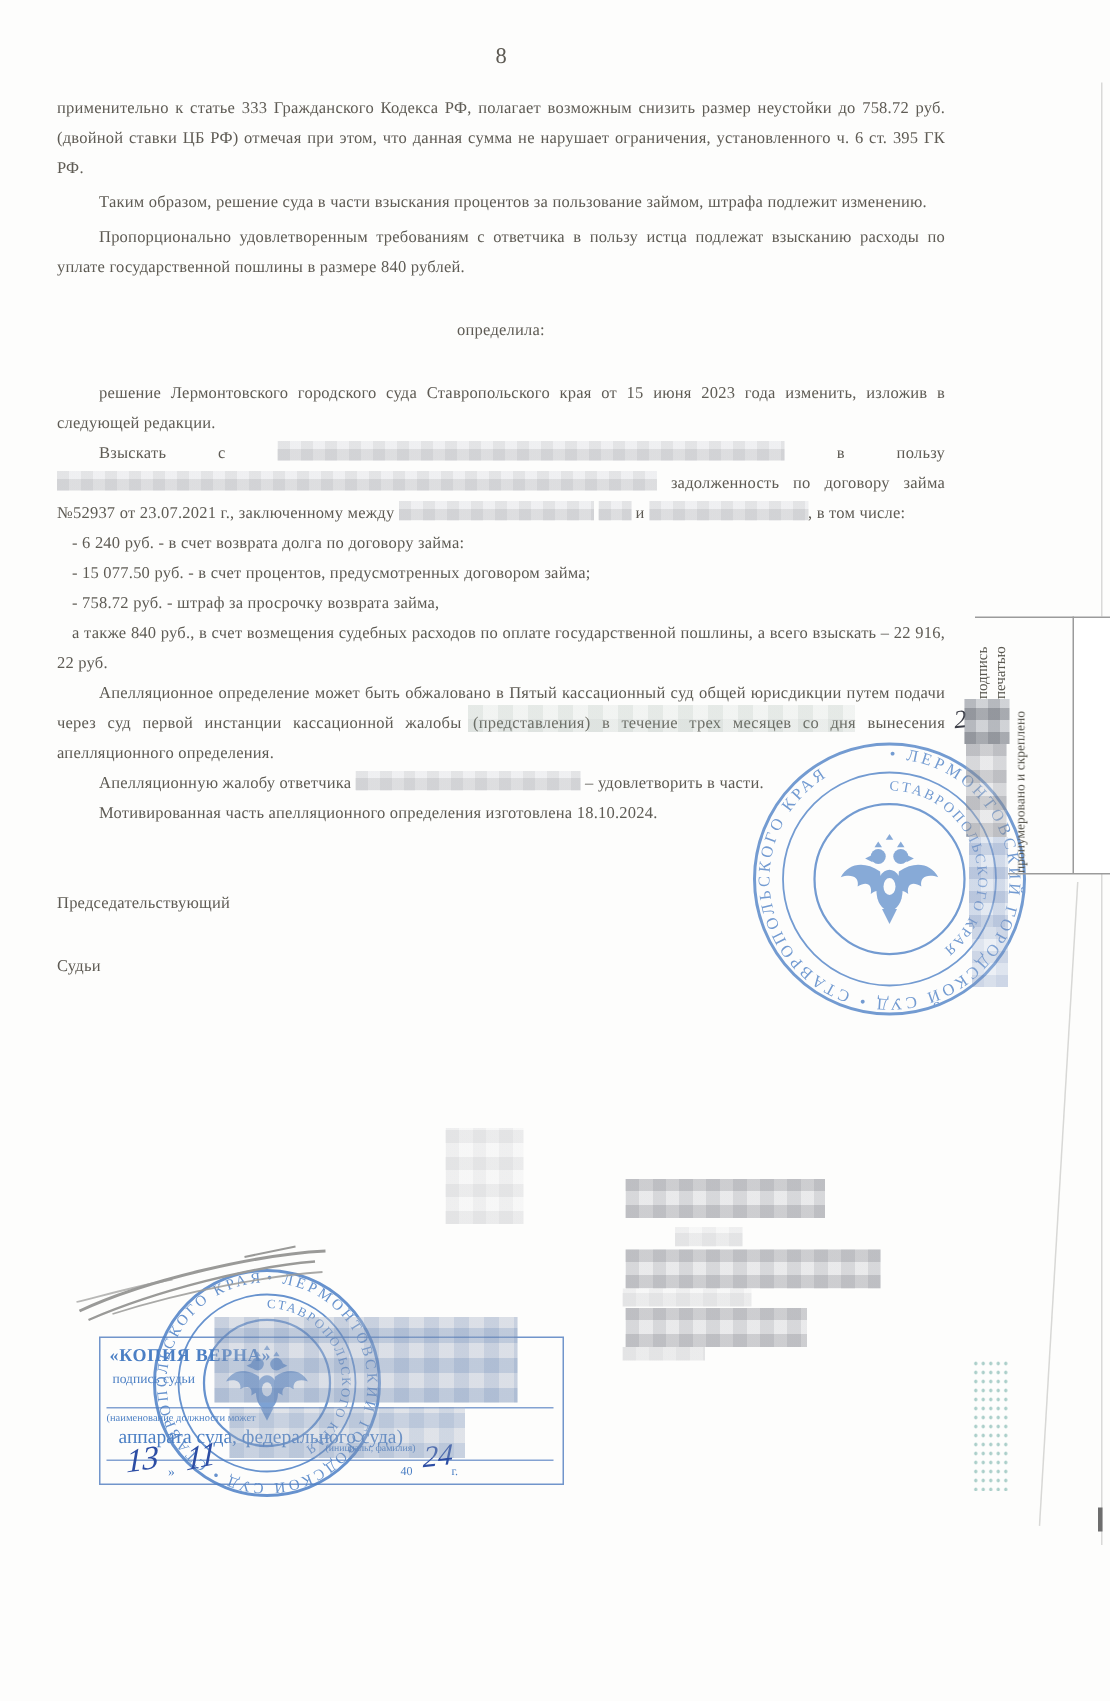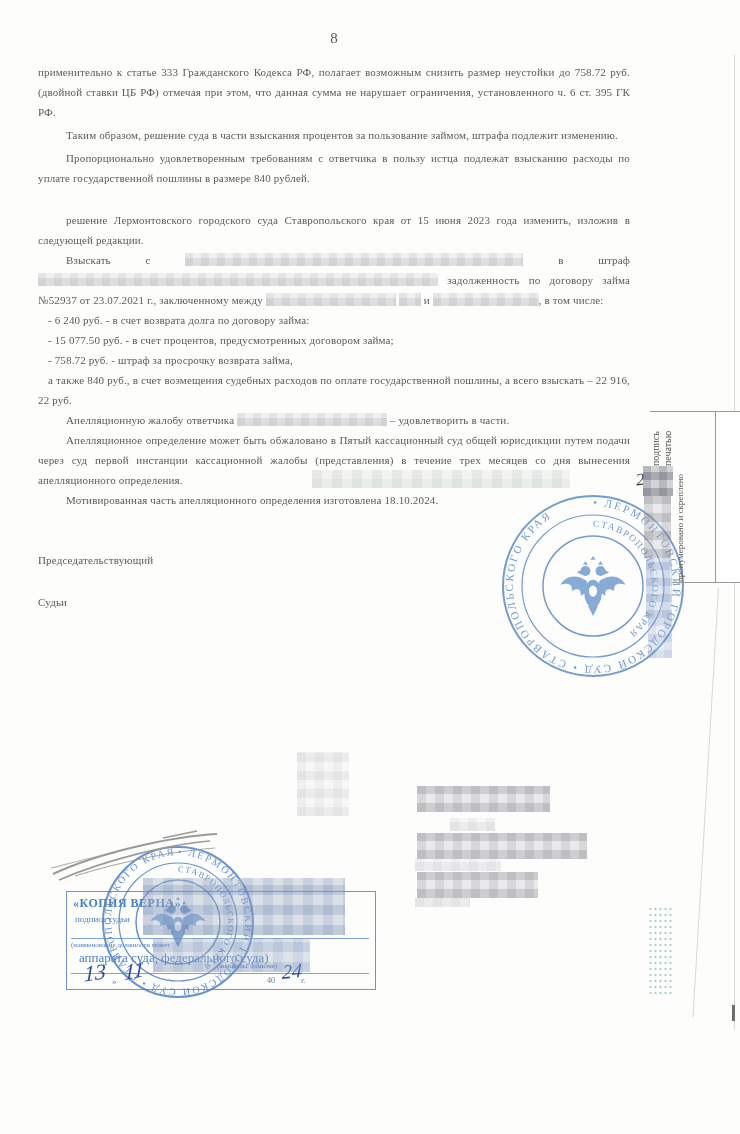--- a/index.html
+++ b/index.html
@@ -97,28 +97,29 @@
       </g>
     </defs>
   </svg>
 
   <div class="pageno">8</div>
 
   <div class="text-col">
     <p>применительно к статье 333 Гражданского Кодекса РФ, полагает возможным снизить размер неустойки до 758.72 руб. (двойной ставки ЦБ РФ) отмечая при этом, что данная сумма не нарушает ограничения, установленного ч. 6 ст. 395 ГК РФ.</p>
     <p class="ind m3">Таким образом, решение суда в части взыскания процентов за пользование займом, штрафа подлежит изменению.</p>
     <p class="ind m3">Пропорционально удовлетворенным требованиям с ответчика в пользу истца подлежат взысканию расходы по уплате государственной пошлины в размере 840 рублей.</p>
+    <p class="center gap">определила:</p>
     <p class="ind gap">решение Лермонтовского городского суда Ставропольского края от 15 июня 2023 года изменить, изложив в следующей редакции.</p>
-    <p class="ind"><span>Взыскать с</span> <span class="redact rw1"></span> <span>в штраф</span> <span class="redact rw2"></span> <span>задолженность по договору займа №52937 от 23.07.2021 г., заключенному между</span> <span class="redact rw3"></span> <span class="redact rw4a"></span> <span>и</span> <span class="redact rw4b"></span><span>, в том числе:</span></p>
+    <p class="ind"><span>Взыскать с</span> <span class="redact rw1"></span> <span>в пользу</span> <span class="redact rw2"></span> <span>задолженность по договору займа №52937 от 23.07.2021 г., заключенному между</span> <span class="redact rw3"></span> <span class="redact rw4a"></span> <span>и</span> <span class="redact rw4b"></span><span>, в том числе:</span></p>
     <p class="ind10">- 6 240 руб. - в счет возврата долга по договору займа:</p>
     <p class="ind10">- 15 077.50 руб. - в счет процентов, предусмотренных договором займа;</p>
     <p class="ind10">- 758.72 руб. - штраф за просрочку возврата займа,</p>
     <p class="ind10">а также 840 руб., в счет возмещения судебных расходов по оплате государственной пошлины, а всего взыскать – 22 916, 22 руб.</p>
+    <p class="ind">Апелляционное определение может быть обжаловано в Пятый кассационный суд общей юрисдикции путем подачи через суд первой инстанции кассационной жалобы (представления) в течение трех месяцев со дня вынесения апелляционного определения.</p>
     <p class="ind"><span>Апелляционную жалобу ответчика</span> <span class="redact rw5"></span> <span>– удовлетворить в части.</span></p>
-    <p class="ind">Апелляционное определение может быть обжаловано в Пятый кассационный суд общей юрисдикции путем подачи через суд первой инстанции кассационной жалобы (представления) в течение трех месяцев со дня вынесения апелляционного определения.</p>
     <p class="ind">Мотивированная часть апелляционного определения изготовлена 18.10.2024.</p>
     <p class="sig-label">Председательствующий</p>
     <p class="sig-label2">Судьи</p>
   </div>
 
   <svg class="stamp-svg" style="left:500px;top:493px;opacity:.78" width="186" height="186" viewBox="0 0 186 186" xmlns="http://www.w3.org/2000/svg" xmlns:xlink="http://www.w3.org/1999/xlink">
     <defs>
       <path id="r1a" d="M 93 13 a 80 80 0 1 1 -0.01 0" fill="none"></path>
       <path id="r1b" d="M 93 34 a 59 59 0 1 1 -0.01 0" fill="none"></path>
     </defs>

